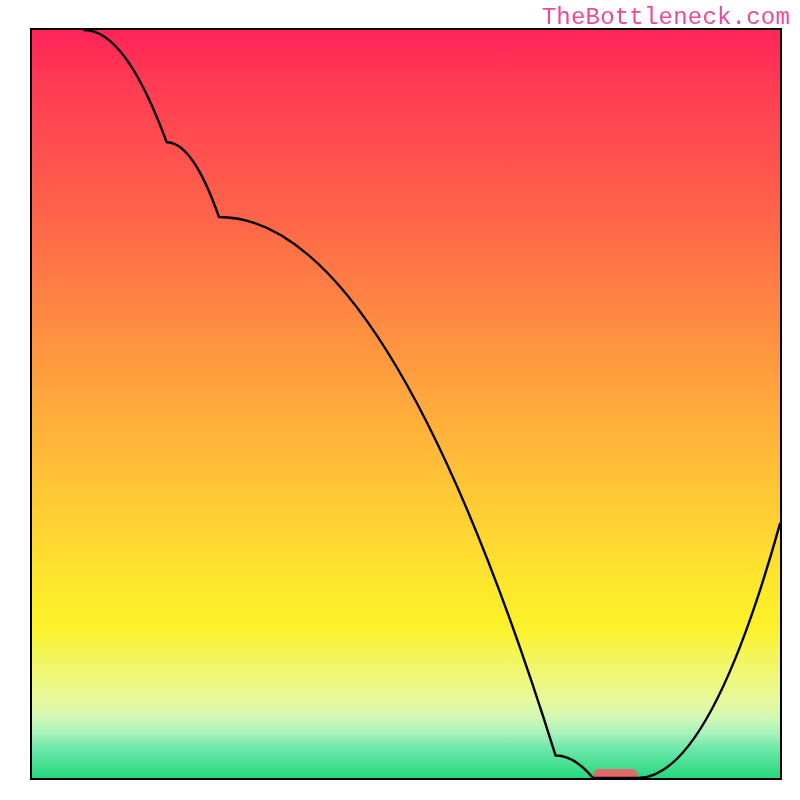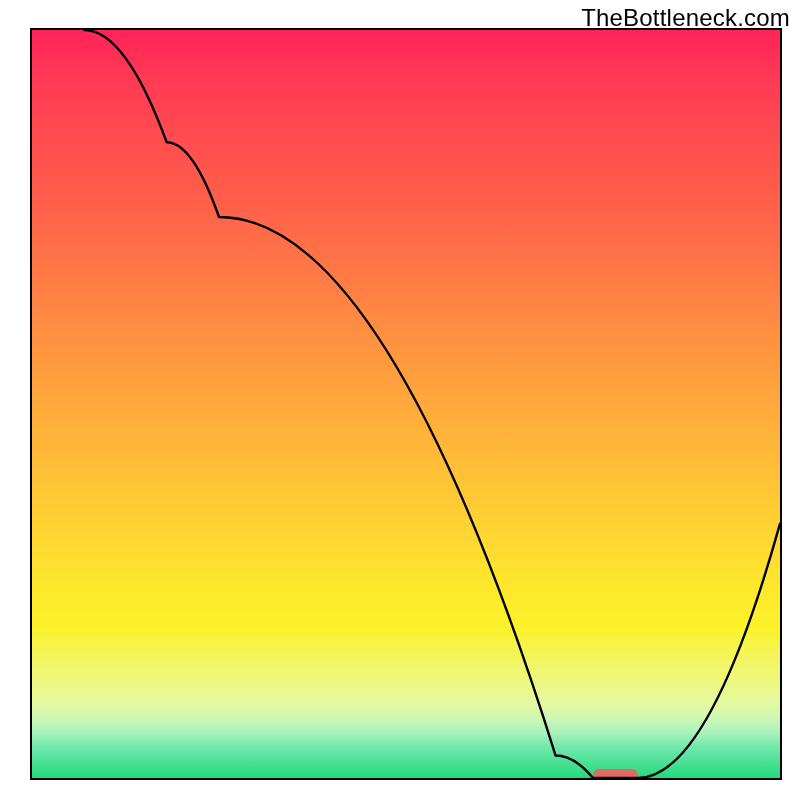--- a/index.html
+++ b/index.html
@@ -15,23 +15,24 @@
     position: relative;
     width: 800px;
     height: 800px;
   }
   .watermark {
     position: absolute;
     top: 4px;
     right: 10px;
     font-size: 24px;
     font-weight: 500;
-    color: #000000;
+    color: #ec4899;
     letter-spacing: 0.2px;
     z-index: 20;
+    font-family: Liberation Mono, monospace;
   }
   .plot-area {
     position: absolute;
     left: 30px;
     top: 28px;
     width: 752px;   
     height: 752px;  
     
     background: linear-gradient(
       to bottom,

